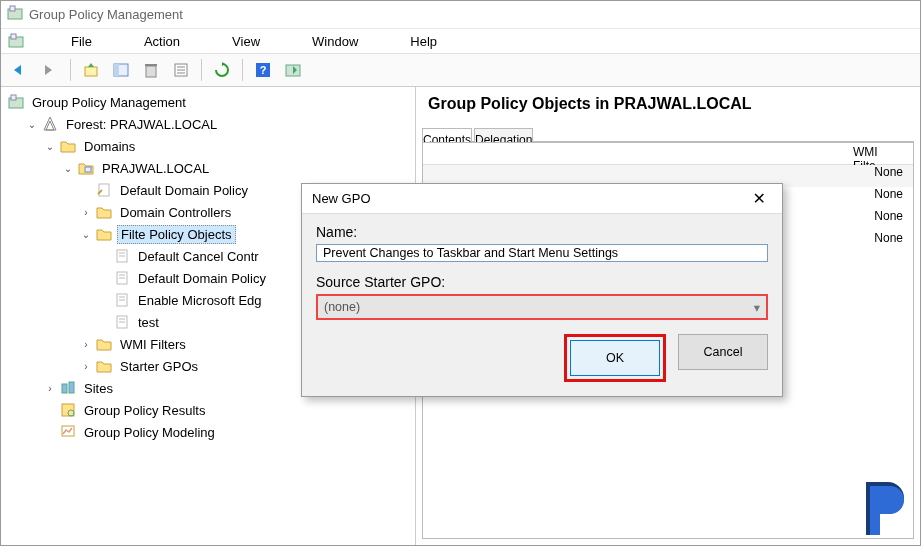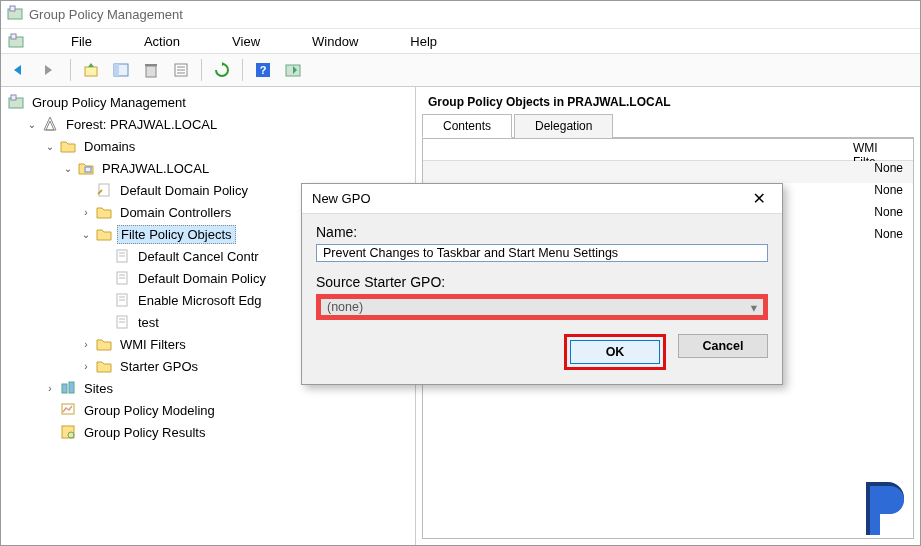--- a/index.html
+++ b/index.html
@@ -30,23 +30,23 @@
   .tree li { white-space:nowrap; }
   .node-row { display:flex; align-items:center; height:22px; padding:0 2px; }
   .node-label { padding:1px 3px; }
   .node-row.sel .node-label { background:#cce8ff; border:1px dotted #888; }
   .exp { width:14px; height:14px; display:inline-flex; align-items:center; justify-content:center; color:#555; font-size:10px; margin-right:2px; }
   .ic { width:18px; display:inline-flex; align-items:center; justify-content:center; margin-right:4px; }
   .ic svg { display:block; }
 
   
   .rh { padding:8px 12px 0; }
-  .rh-title { font-weight:700; font-size:12px; margin-bottom:4px; }
+  .rh-title { font-weight:700; font-size:16px; margin-bottom:4px; }
   .tabs { display:flex; border-bottom:1px solid #bbb; margin:0 6px; }
-  .tab { padding:4px 20px; border:1px solid #bbb; border-bottom:none; background:#f4f4f4; margin-right:2px; position:relative; top:1px; font-size:12px;}
+  .tab { padding:4px 0; border:1px solid #bbb; border-bottom:none; background:#f4f4f4; margin-right:2px; position:relative; top:11px; font-size:12px;}
   .tab.active { background:#fff; border-bottom:1px solid #fff; }
   .list-area { flex:1; margin:0 6px 6px; border:1px solid #bbb; position:relative; }
   .col-headers { display:flex; position:absolute; top:0; left:0; right:0; height:22px; border-bottom:1px solid #ddd; background:#fff; }
   .col-h { padding:2px 10px; font-size:12px; border-right:1px solid #eee; }
   .rows { position:absolute; top:22px; left:0; right:0; }
   .wmi-cell { position:absolute; right:10px; font-size:12px; }
   .row { height:22px; position:relative; }
   .row.alt { background:#f5f5f5; }
 
   
@@ -54,23 +54,23 @@
     position:absolute; left:300px; top:182px; width:482px;
     background:#f0f0f0; border:1px solid #9a9a9a;
     box-shadow:4px 4px 8px rgba(0,0,0,0.25);
     z-index:5;
   }
   .dlg-title { height:30px; display:flex; align-items:center; justify-content:space-between; padding:0 10px; background:#fff; border-bottom:1px solid #ddd; }
   .dlg-close { font-size:16px; line-height:1; padding:2px 6px;}
   .dlg-body { padding:10px 14px 2px; }
   .fld-label { margin-bottom:4px; font-size:14px; }
   .txt-input { width:100%; height:18px; padding:2px 6px; border:1px solid #7a9ac9; background:#fff; font-family:inherit; font-size:12.5px; outline:none; }
-  .combo { width:100%; height:26px; padding:2px 6px; border:5px solid #ef4444; background:#e5e5e5; display:flex; align-items:center; justify-content:space-between; font-size:12.5px; color:#555;text-align:center; }
+  .combo { width:100%; height:26px; padding:2px 6px; border:2px solid #ef4444; background:#e5e5e5; display:flex; align-items:center; justify-content:space-between; font-size:12.5px; color:#555;text-align:center; }
   .dlg-btns { display:flex; justify-content:flex-end; gap:12px; padding:12px 14px 14px; }
-  .btn { width:90px; height:24px; border:1px solid #adadad; background:#e1e1e1; font-family:inherit; font-size:12.5px;font-weight:bold;}
+  .btn { width:90px; height:36px; border:1px solid #adadad; background:#e1e1e1; font-family:inherit; font-size:12.5px;}
   .btn.default { border:1px solid #0078d7; background:#e5f1fb; }
   .ok-highlight { border:3px solid #d11; padding:3px; display:inline-block; }
 
   .logo-p { position:absolute; right:4px; bottom:2px; pointer-events:none; }
 
 </style>
 </head>
 <body>
 
 <div class="app">
@@ -333,37 +333,37 @@
                         </svg>
                       </span>
                       <span class="node-label">Sites</span>
                     </div>
                   </li>
                 <li>
                     <div class="node-row">
                       <span class="exp"></span>
                       <span class="ic">
                         <svg width="16" height="16">
-                          <rect x="2" y="2" width="12" height="10" fill="#fff" stroke="#c8a43a"></rect>
-                          <polyline points="3,10 6,6 9,8 12,4" fill="none" stroke="#d98" stroke-width="1.5"></polyline>
+                          <rect x="2" y="2" width="12" height="12" fill="#ffe28a" stroke="#c8a43a"></rect>
+                          <circle cx="11" cy="11" r="3" fill="none" stroke="#5a8"></circle>
                         </svg>
                       </span>
-                      <span class="node-label">Group Policy Modeling</span>
+                      <span class="node-label">Group Policy Results</span>
                     </div>
                   </li>
                 <li>
                     <div class="node-row">
                       <span class="exp"></span>
                       <span class="ic">
                         <svg width="16" height="16">
-                          <rect x="2" y="2" width="12" height="12" fill="#ffe28a" stroke="#c8a43a"></rect>
-                          <circle cx="11" cy="11" r="3" fill="none" stroke="#5a8"></circle>
+                          <rect x="2" y="2" width="12" height="10" fill="#fff" stroke="#c8a43a"></rect>
+                          <polyline points="3,10 6,6 9,8 12,4" fill="none" stroke="#d98" stroke-width="1.5"></polyline>
                         </svg>
                       </span>
-                      <span class="node-label">Group Policy Results</span>
+                      <span class="node-label">Group Policy Modeling</span>
                     </div>
                   </li>
               </ul>
             </li>
           </ul>
         </li>
       </ul>
     </div>
 
     <div class="right-pane">

